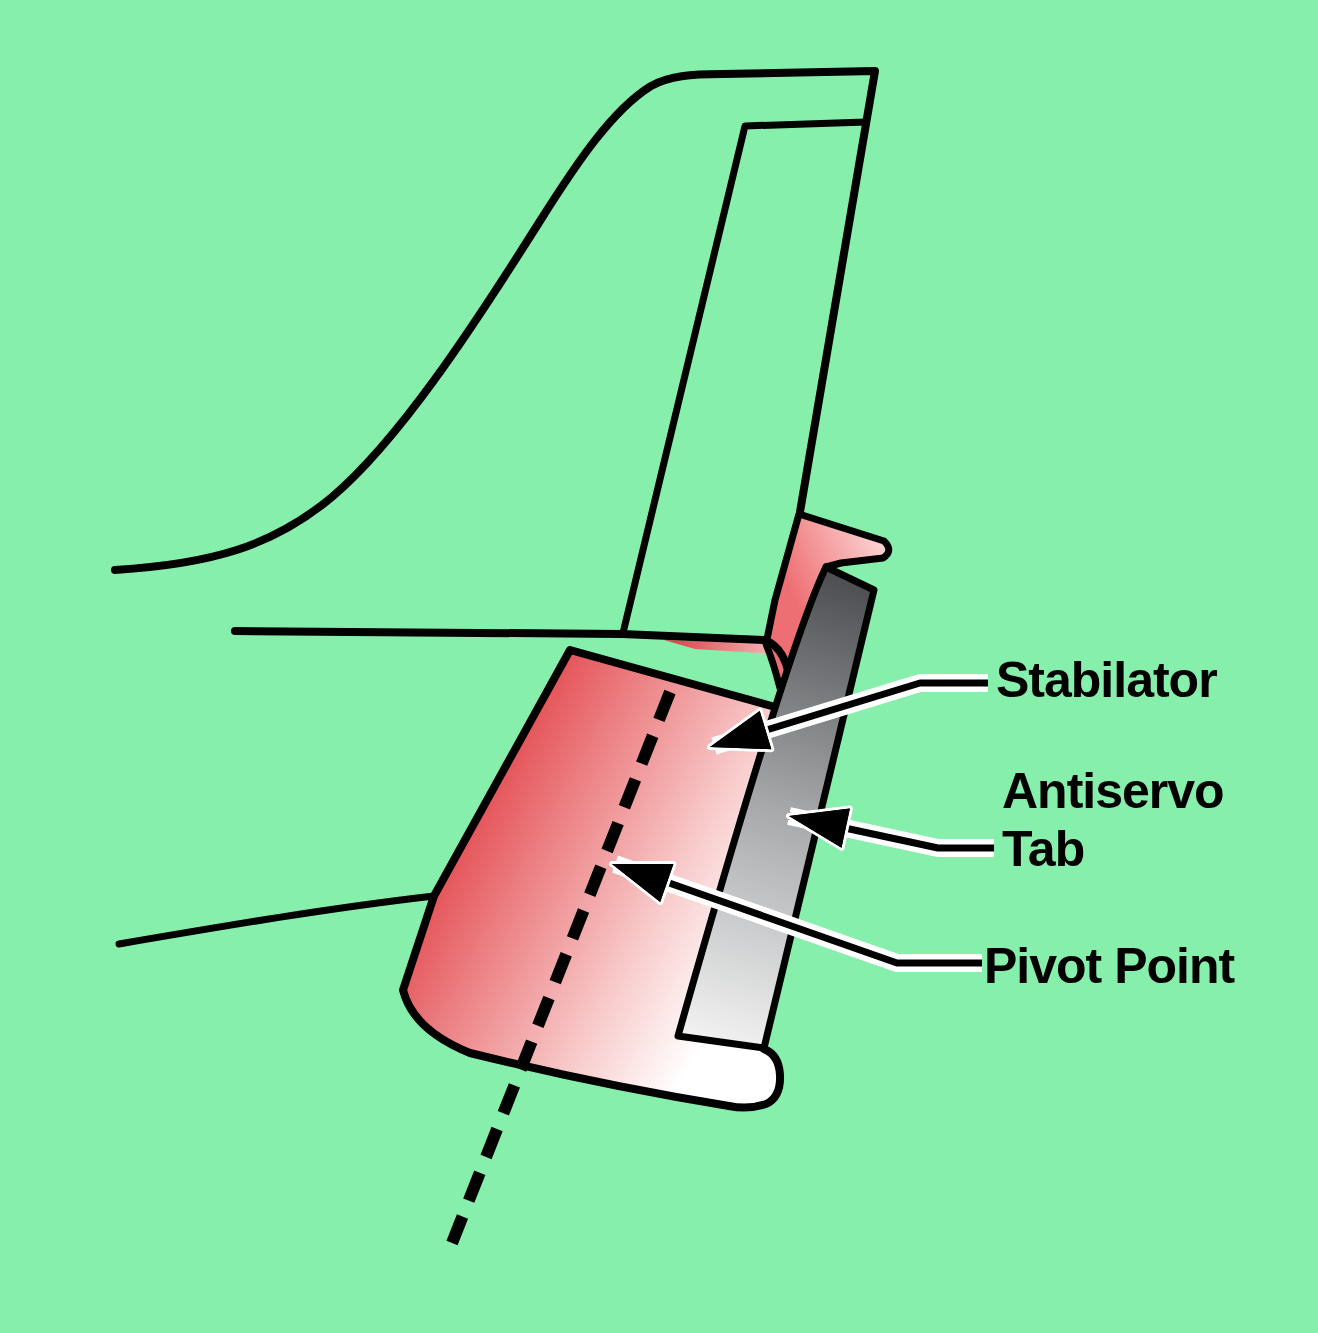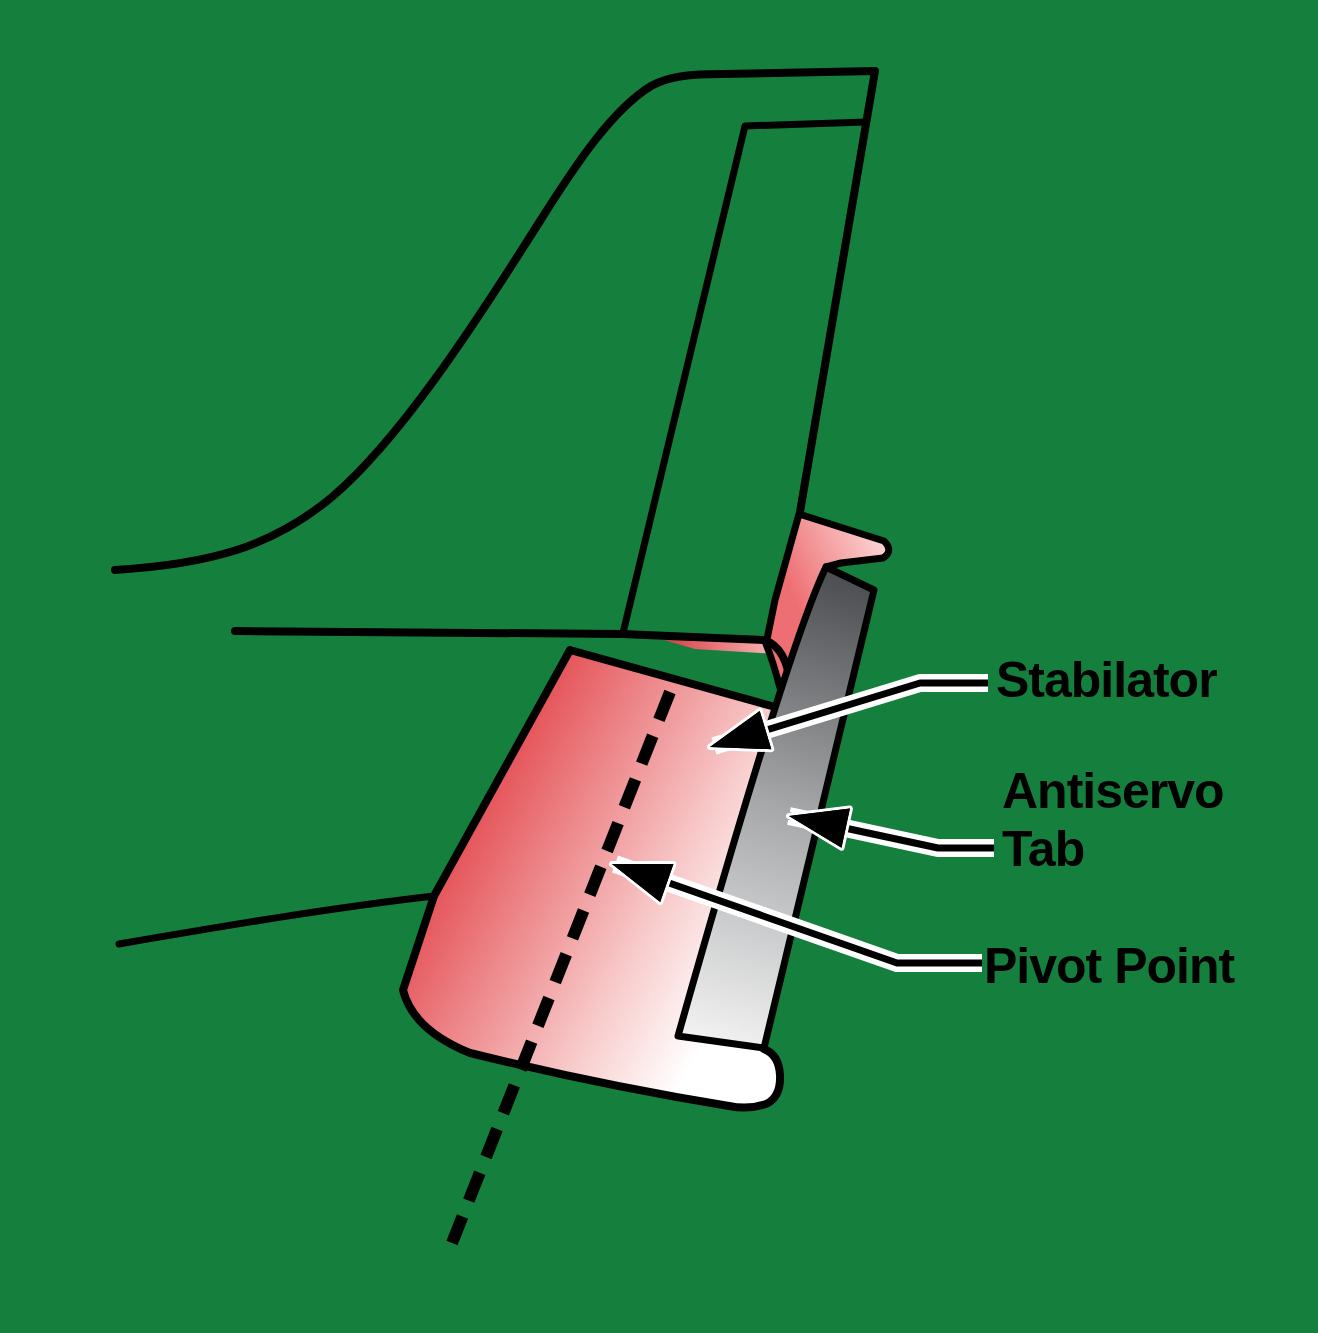--- a/index.html
+++ b/index.html
@@ -1,16 +1,16 @@
 <!DOCTYPE html>
 <html><head>
 <meta charset="utf-8">
 <style>
   html,body{margin:0;padding:0;background:#ffffff;}
-  #stage{position:relative;width:1318px;height:1333px;background:#15803d;overflow:hidden;
+  #stage{position:relative;width:1318px;height:1333px;background:#86efac;overflow:hidden;
          font-family:"Liberation Sans", sans-serif;}
   svg{position:absolute;left:0;top:0;}
   .lbl{font-family:"Liberation Sans", sans-serif;font-weight:700;font-size:50px;
        letter-spacing:-1px;fill:#000000;}
 </style>
 </head>
 <body>
 
 <div id="stage">
   <svg width="1318" height="1333" viewBox="0 0 1318 1333">

